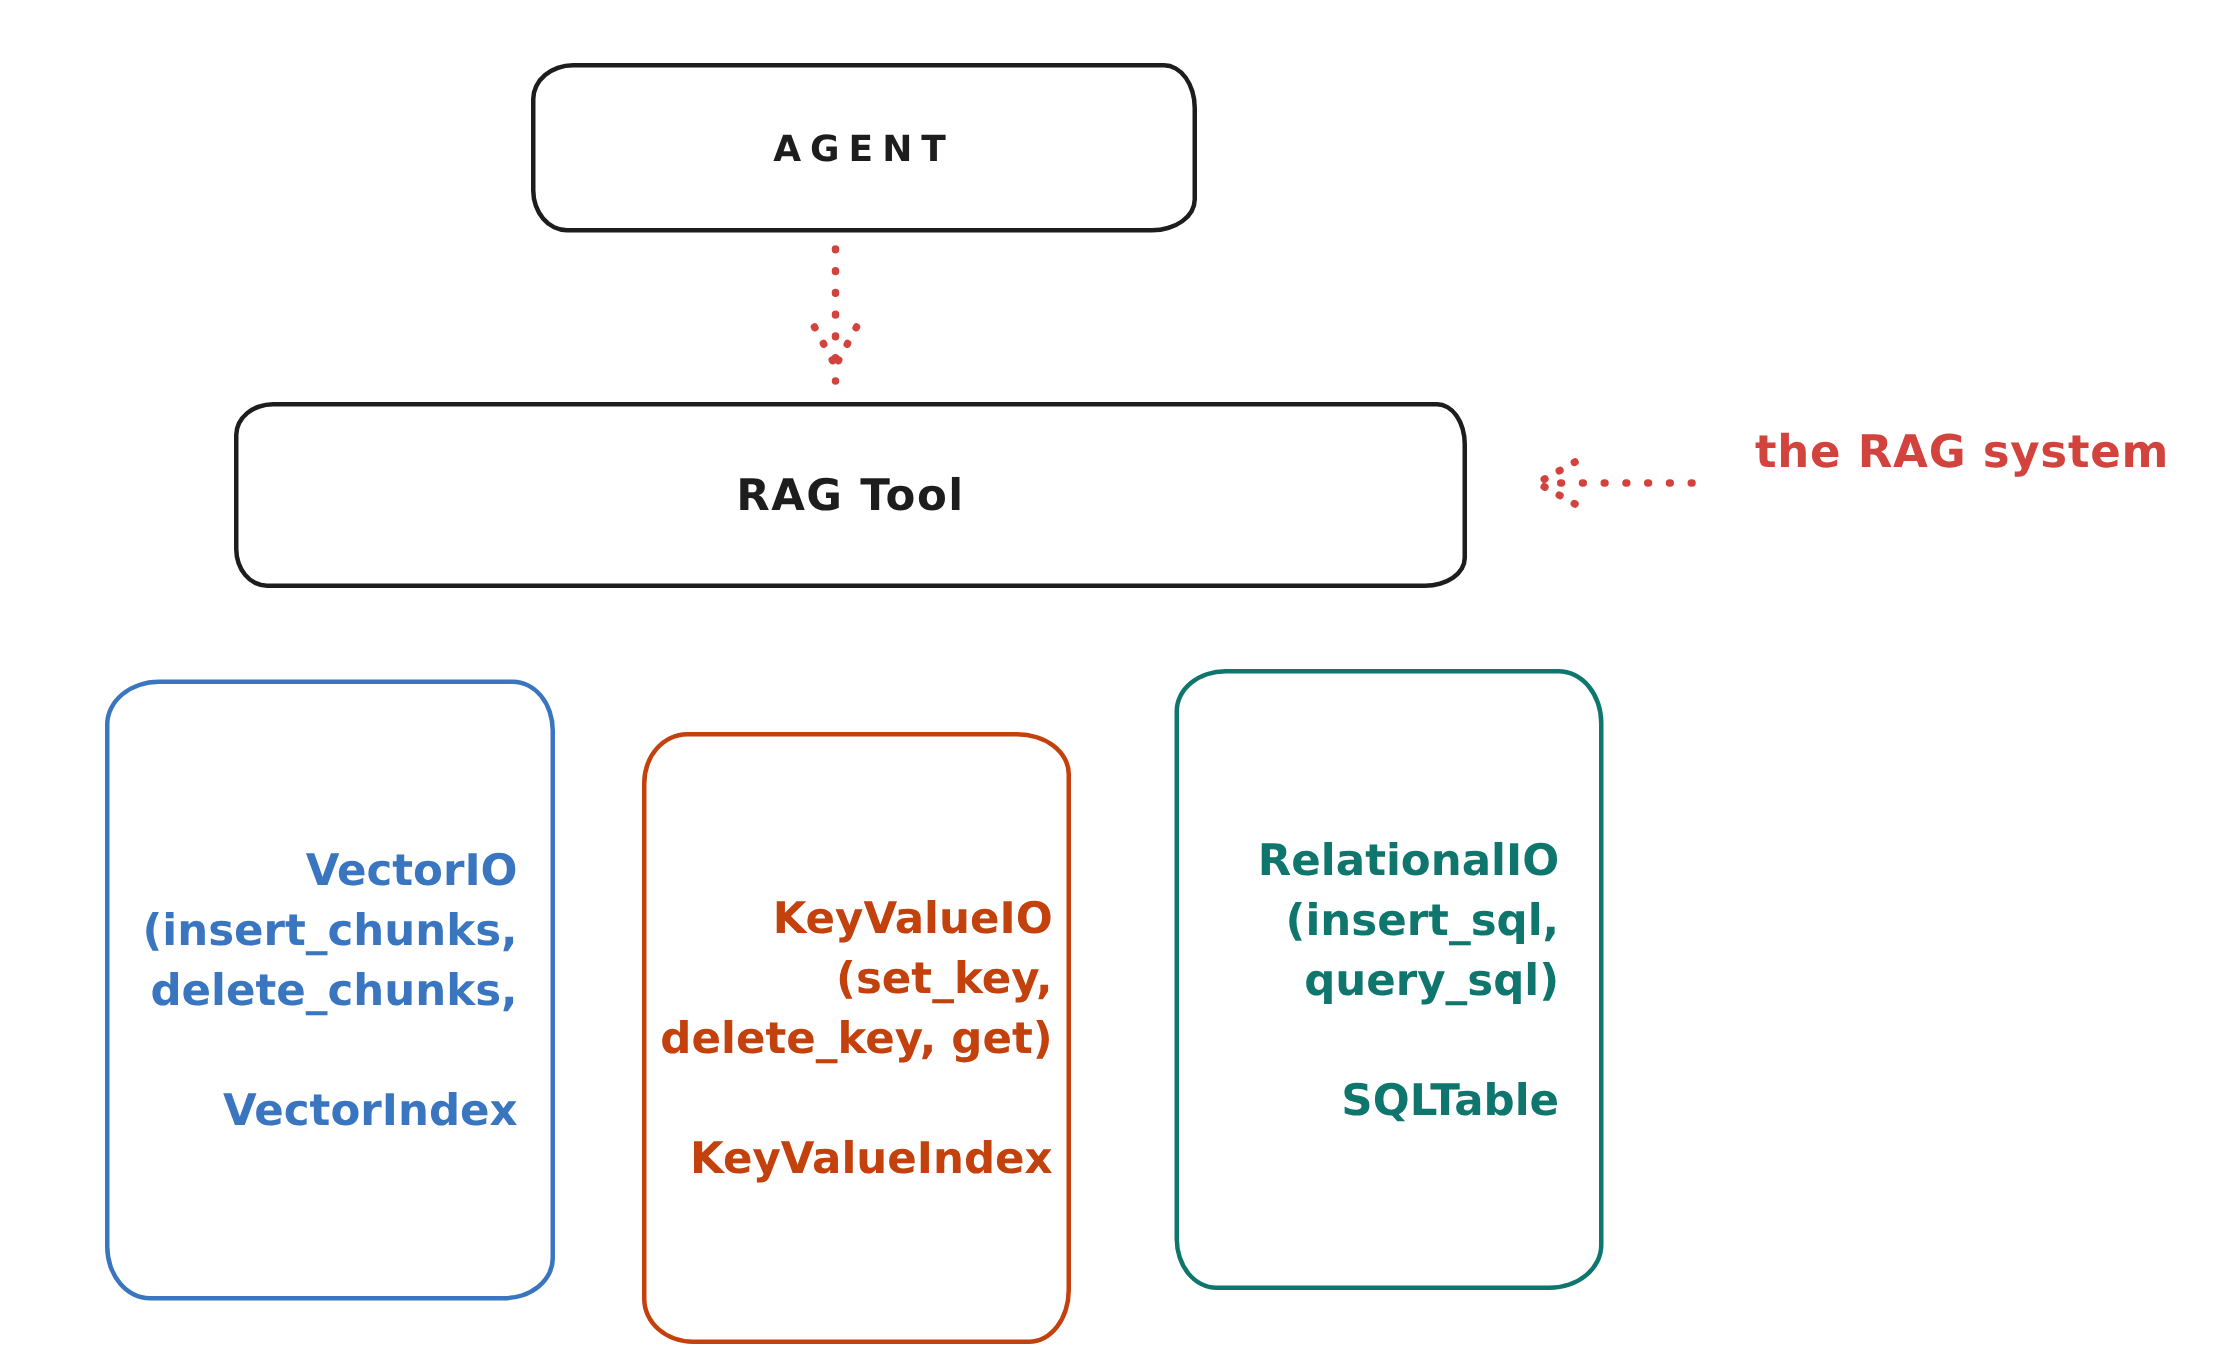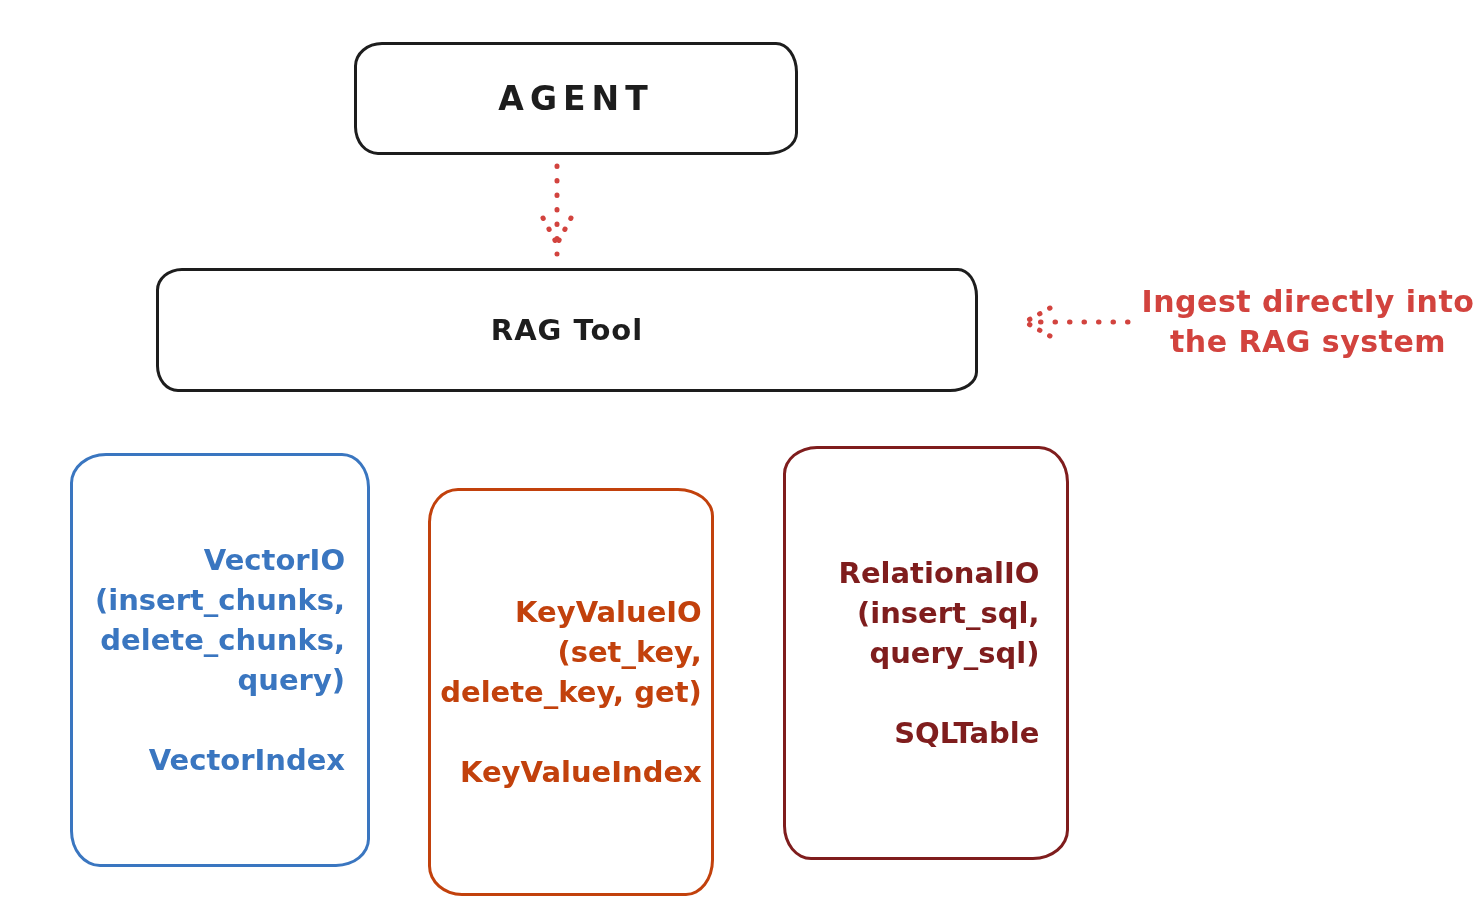--- a/index.html
+++ b/index.html
@@ -28,21 +28,21 @@
   .node .node-label {
     font-weight: bold;
     color: currentColor;
   }
   .agent {
     left: 354px; top: 42px;
     width: 444px; height: 113px;
     border-radius: 28px 22px 30px 24px / 24px 30px 22px 28px;
   }
   .agent .node-label {
-    font-size: 33px;
+    font-size: 24px;
     letter-spacing: 6px;
   }
   .rag {
     left: 156px; top: 268px;
     width: 822px; height: 124px;
     border-radius: 26px 20px 28px 22px / 22px 28px 20px 26px;
   }
   .rag .node-label {
     font-size: 29px;
     letter-spacing: 1px;
@@ -124,44 +124,42 @@
     <span class="node-label">RAG Tool</span>
   </div>
 
   <svg class="arrow h-arrow" width="116" height="44" viewBox="0 0 116 44" style="color: rgb(210, 67, 62);">
     <line x1="110" y1="22" x2="14" y2="22" stroke-dasharray="0.5 14"></line>
     <line x1="32" y1="8" x2="7" y2="22" stroke-dasharray="0.5 11"></line>
     <line x1="32" y1="36" x2="7" y2="22" stroke-dasharray="0.5 11"></line>
   </svg>
 
   <div class="annotation" style="color: rgb(210, 67, 62);">
-    <div>Ingest directly into</div>
     <div>the RAG system</div>
   </div>
 
   <div class="card card-vector" style="color: rgb(58, 118, 192);">
     <div class="card-text">
       <div>VectorIO</div>
       <div>(insert_chunks,</div>
       <div>delete_chunks,</div>
-      <div>query)</div>
       <div class="card-footer">VectorIndex</div>
     </div>
   </div>
 
   <div class="card card-keyvalue" style="color: #c2410c; margin-top: 40px;">
     <div class="card-text">
       <div>KeyValueIO</div>
       <div>(set_key,</div>
       <div>delete_key, get)</div>
       <div class="card-footer">KeyValueIndex</div>
     </div>
   </div>
 
-  <div class="card card-relational" style="color: #7f1d1d; padding-left: 26px;">
+  <div class="card card-relational" style="color: #0f766e; padding-left: 26px;">
     <div class="card-text">
       <div>RelationalIO</div>
       <div>(insert_sql,</div>
       <div>query_sql)</div>
       <div class="card-footer">SQLTable</div>
     </div>
   </div>
 
 </div>
 

